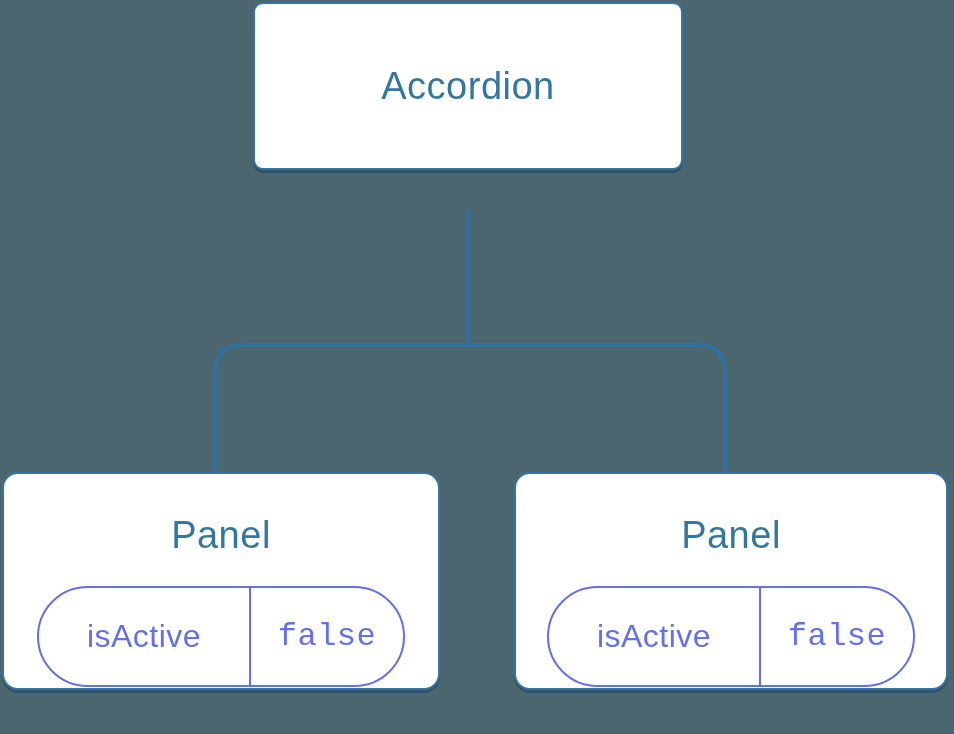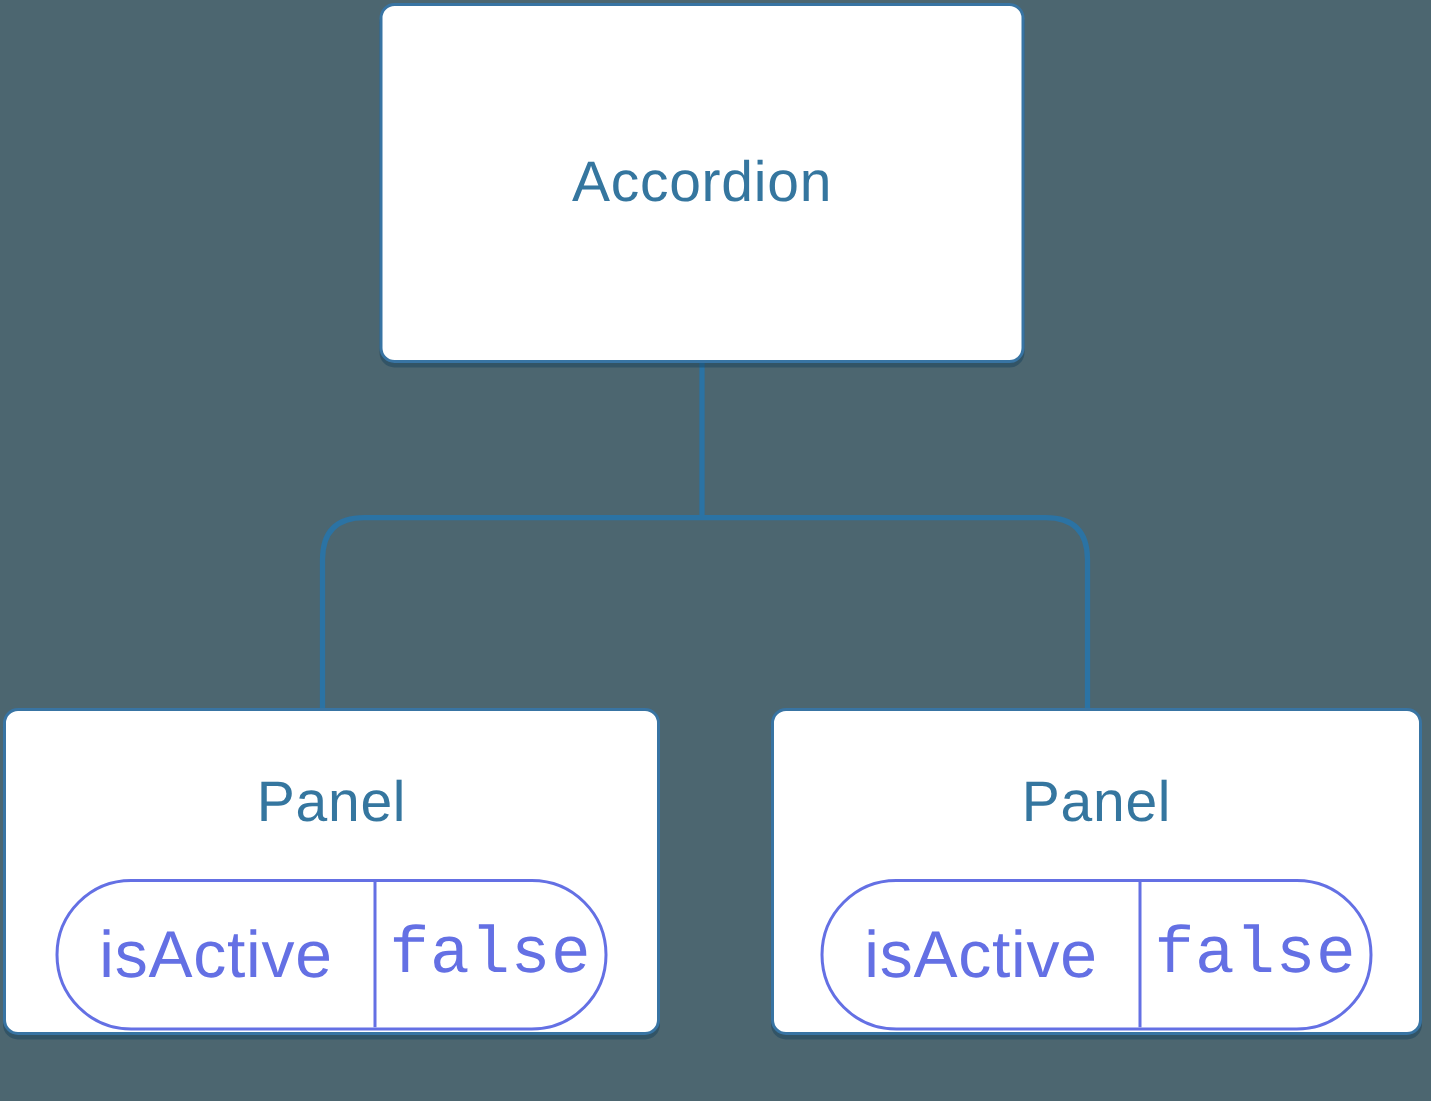--- a/index.html
+++ b/index.html
@@ -38,52 +38,52 @@
     border: 2px solid var(--node-border);
     border-radius: 10px;
     box-shadow: 0 3px 0 rgba(21, 61, 92, 0.45);
     z-index: 1;
     display: flex;
     flex-direction: column;
     align-items: center;
   }
   .node-root {
     left: 253px; top: 2px;
-    width: 430px; height: 240px;
+    width: 430px; height: 168px;
     justify-content: center;
   }
   .node-label {
     color: var(--node-text);
     font-size: 38px;
     font-weight: 500;
     letter-spacing: 0.5px;
     line-height: 46px;
   }
   .node-panel {
     top: 472px;
-    width: 438px; height: 218px;
+    width: 438px; height: 218px; border-radius: 16px;
   }
   .node-panel-1 { left: 2px; }
   .node-panel-2 { left: 514px; width: 434px; }
   .node-panel .node-label { margin-top: 38px; }
   .state-pill {
     margin-top: 28px;
     width: 368px; height: 101px;
     border: 2px solid var(--state-accent);
     border-radius: 52px;
     display: flex;
     align-items: stretch;
     overflow: hidden;
   }
   .pill-seg {
     display: flex;
     align-items: center;
     justify-content: center;
     color: var(--state-accent);
-    font-size: 44px;
+    font-size: 32px;
     letter-spacing: 0.5px;
   }
   .pill-key {
     flex: 0 0 212px;
     border-right: 2px solid var(--state-accent);
   }
   .pill-value { flex: 1 1 auto; font-family: Liberation Mono, monospace; }
 </style>
 </head>
 <body>

